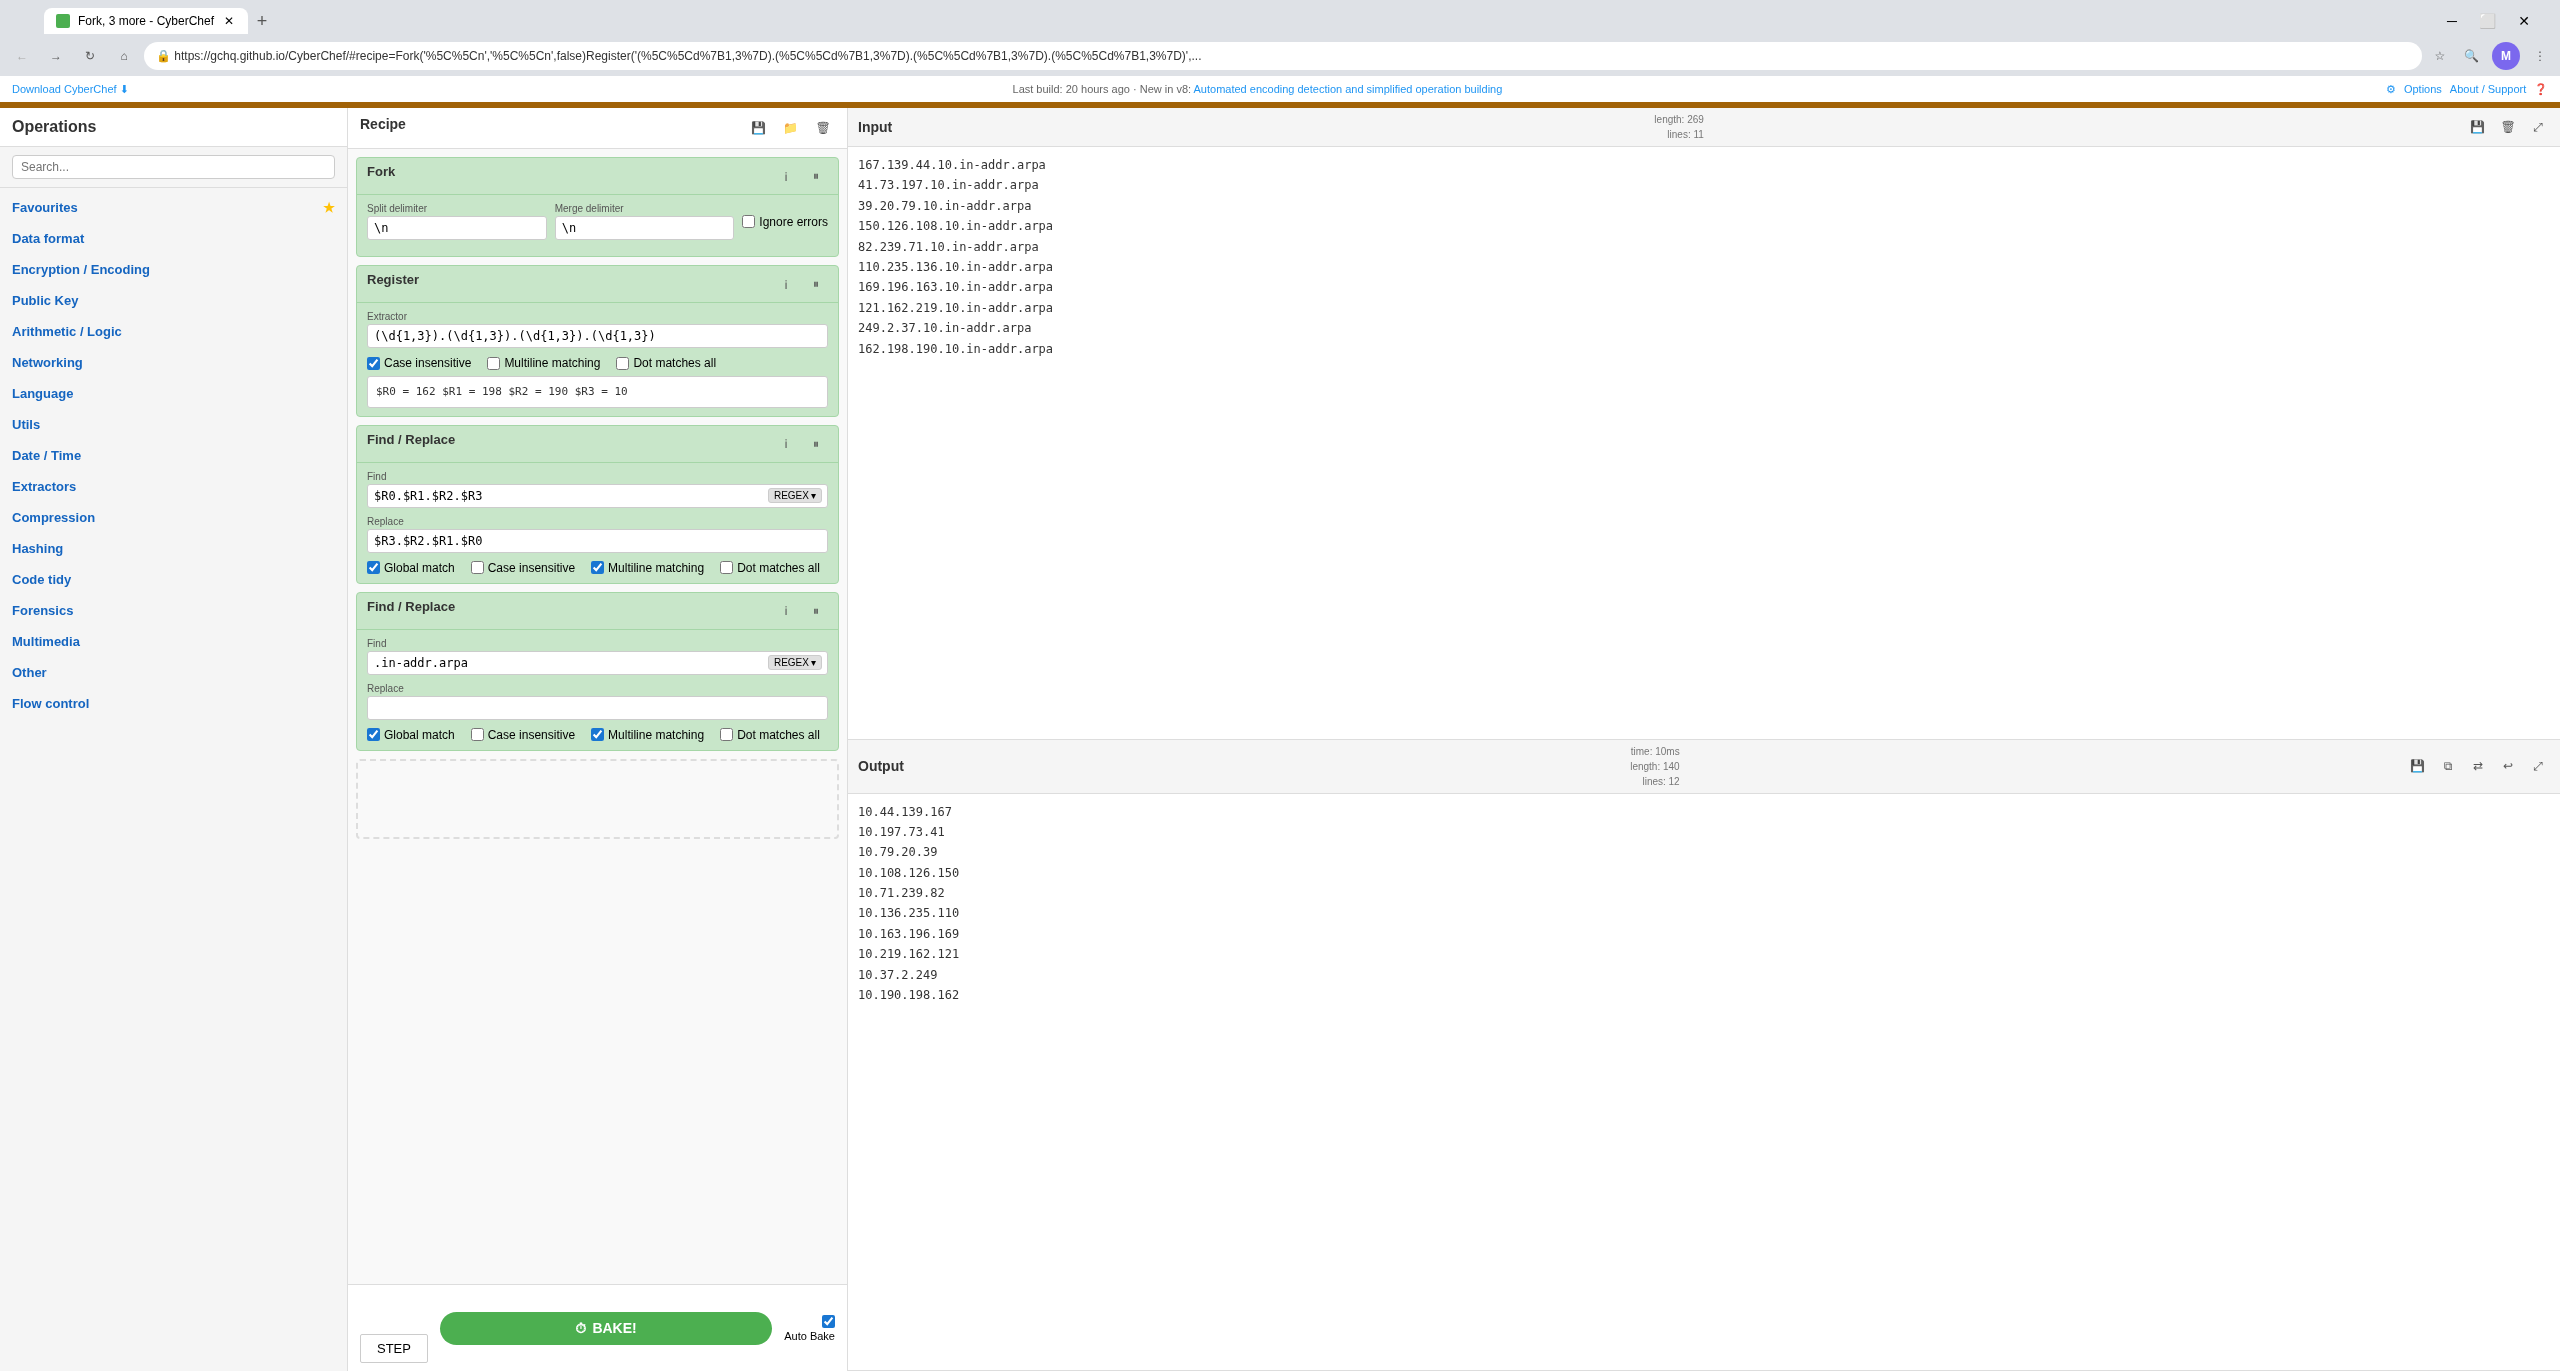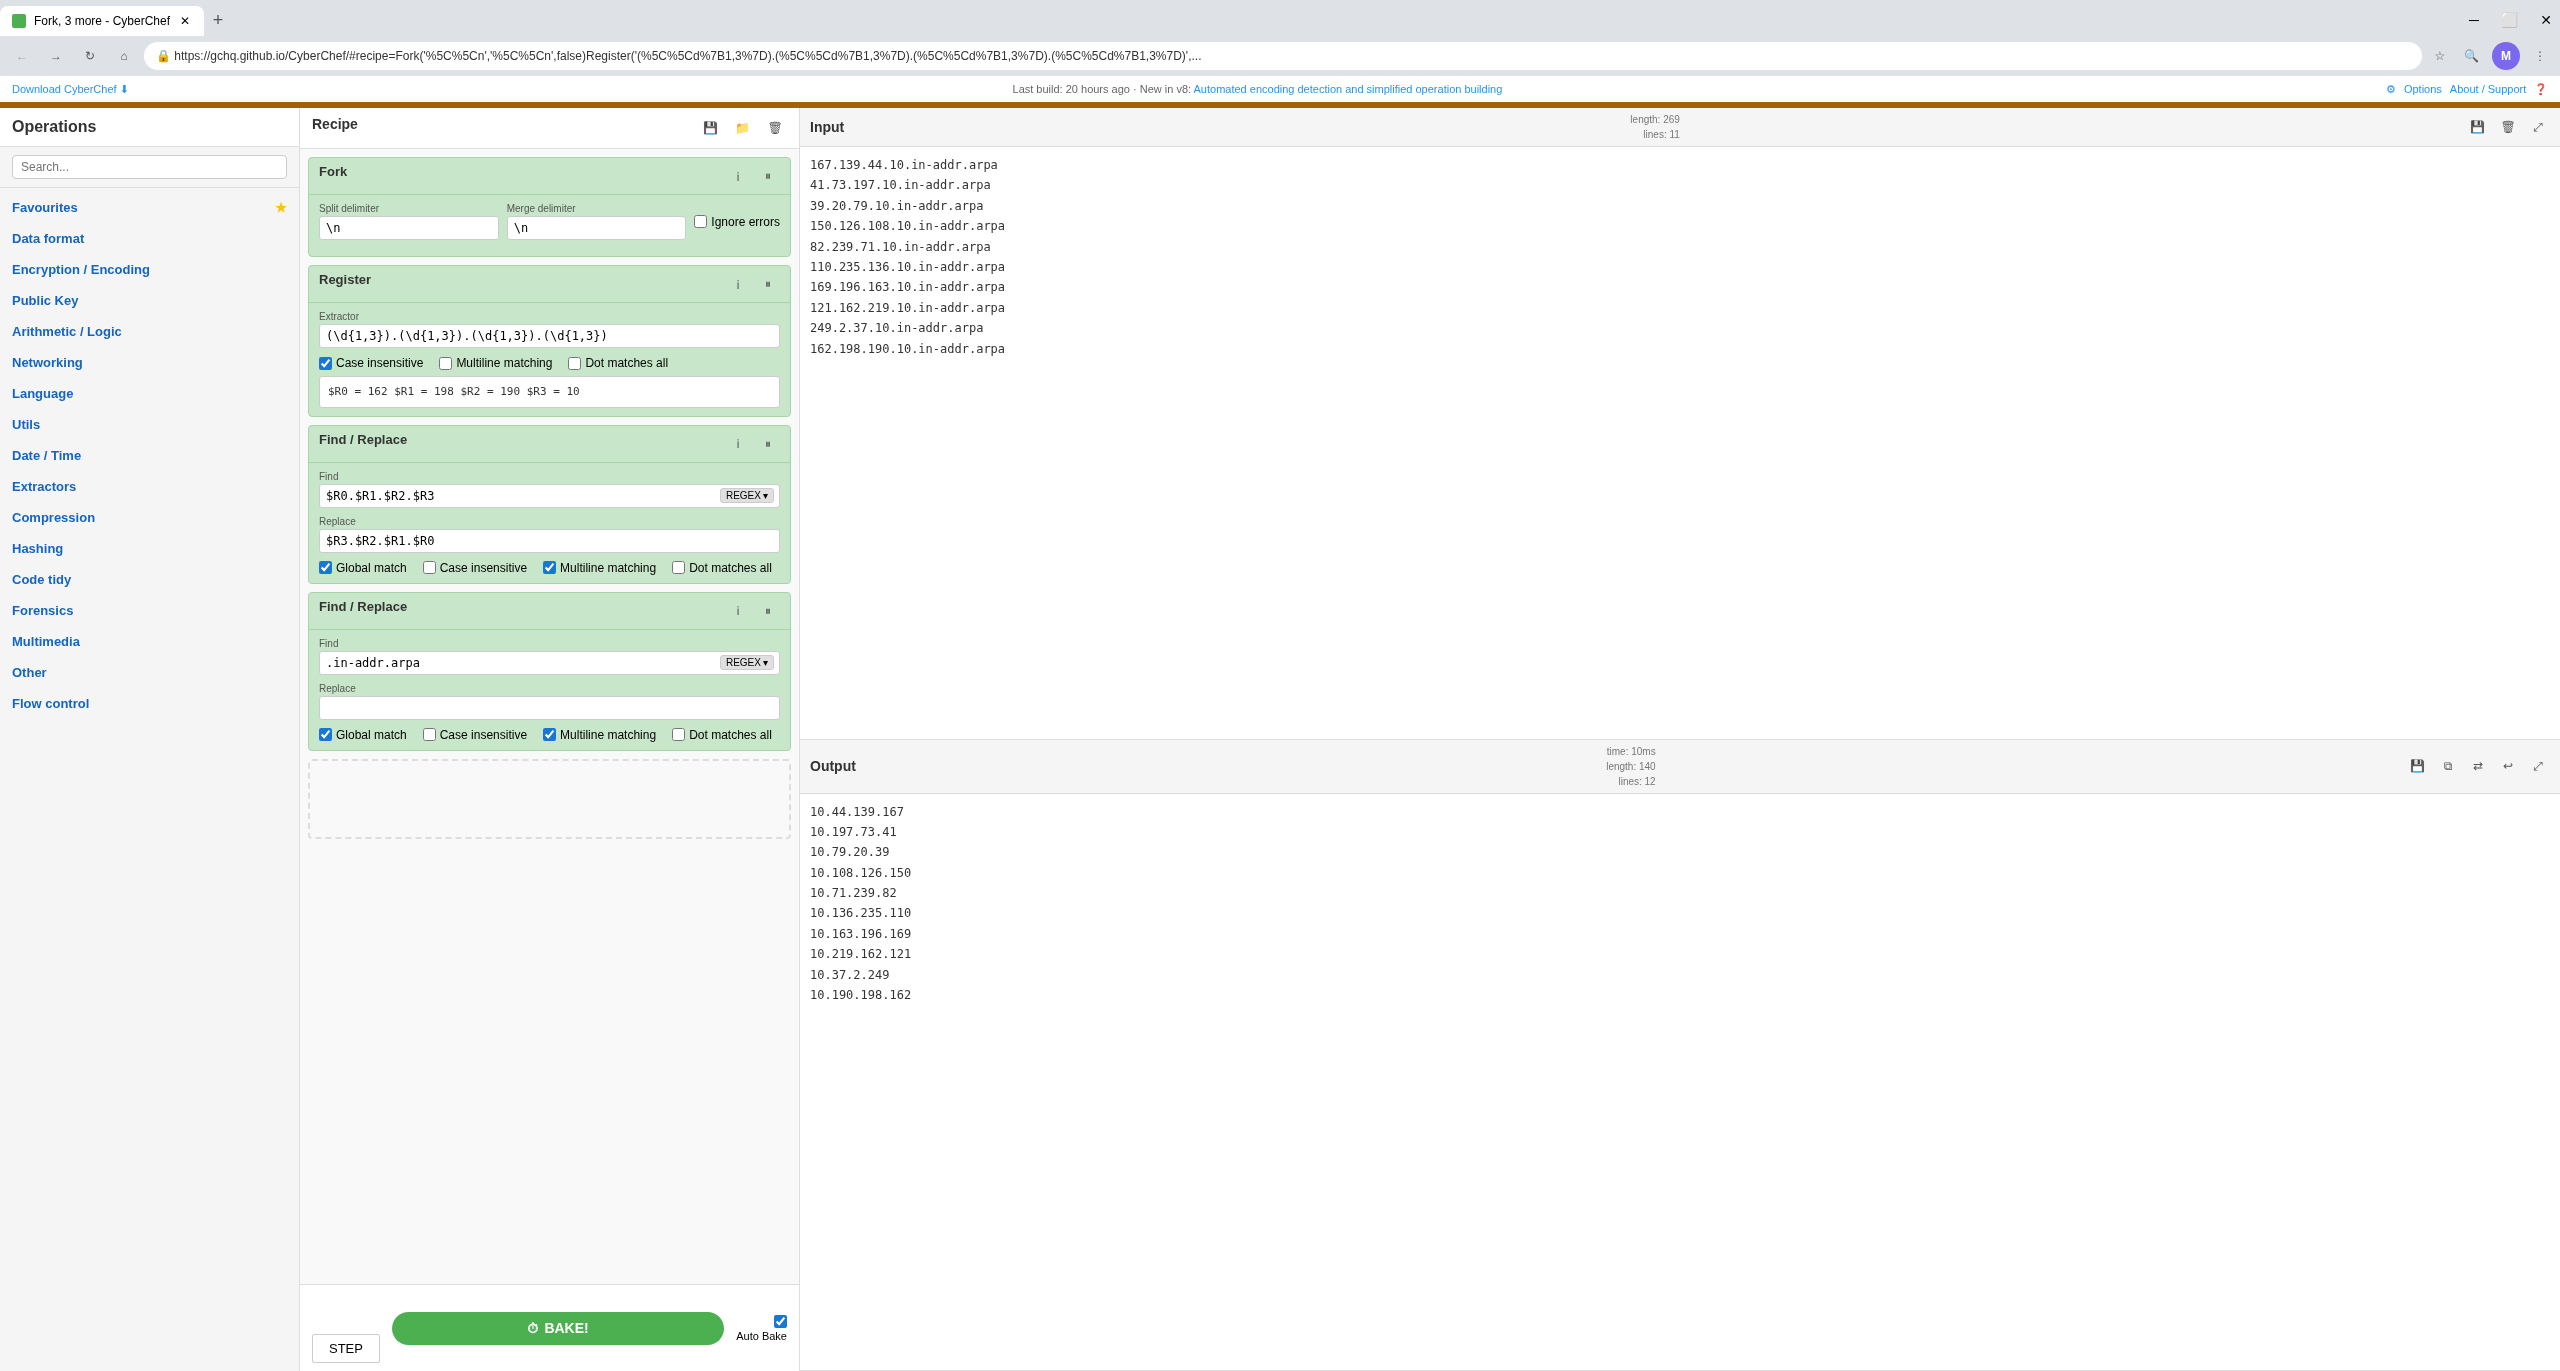--- a/index.html
+++ b/index.html
@@ -1,20 +1,20 @@
 <!DOCTYPE html>
 <html><head>
   <meta charset="utf-8">
   <style>
     * { box-sizing: border-box; margin: 0; padding: 0; }
     body { font-family: Arial, sans-serif; font-size: 12px; background: #f0f0f0; overflow: hidden; }
 
     
     .browser-chrome { background: #dee1e6; width: 100%; }
-    .tab-bar { display: flex; padding: 6px 0 0; background: #dee1e6; height: 36px; }
+    .tab-bar { display: flex; align-items: center; padding: 6px 22px 0; background: #dee1e6; height: 36px; margin-left: 22px; }
     .tab { background: #fff; border-radius: 8px 8px 0 0; padding: 6px 12px; display: flex; align-items: center; gap: 8px; font-size: 12px; min-width: 200px; }
     .tab-favicon { width: 14px; height: 14px; background: #4caf50; border-radius: 2px; display: inline-block; }
     .tab-close { width: 14px; height: 14px; cursor: pointer; display: flex; align-items: center; justify-content: center; border-radius: 50%; }
     .new-tab-btn { width: 28px; height: 28px; display: flex; align-items: center; justify-content: center; border-radius: 50%; cursor: pointer; font-size: 18px; color: #555; }
     .window-controls { margin-left: auto; display: flex; gap: 8px; }
     .win-btn { width: 28px; height: 28px; display: flex; align-items: center; justify-content: center; border-radius: 50%; cursor: pointer; font-size: 14px; }
 
     .address-bar-row { display: flex; align-items: center; padding: 4px 8px; gap: 6px; background: #dee1e6; height: 40px; }
     .nav-btn { width: 28px; height: 28px; display: flex; align-items: center; justify-content: center; border-radius: 50%; cursor: pointer; color: #555; }
     .nav-btn.disabled { color: #aaa; }
@@ -27,21 +27,21 @@
     .app-bar { background: #fff; border-bottom: 6px solid #a16207; display: flex; align-items: center; padding: 8px 12px; height: 32px; }
     .download-link { color: #2196f3; font-size: 11px; cursor: pointer; }
     .build-info { flex: 1; text-align: center; font-size: 11px; color: #666; }
     .build-link { color: #2196f3; cursor: pointer; }
     .right-links { display: flex; gap: 8px; align-items: center; font-size: 11px; color: #2196f3; cursor: pointer; }
 
     
     .main-layout { display: flex; height: calc(100vh - 108px); }
 
     
-    .sidebar { width: 300px; background: #f5f5f5; border-right: 1px solid #ddd; display: flex; flex-direction: column; flex-shrink: 0; }
+    .sidebar { width: 348px; background: #f5f5f5; border-right: 1px solid #ddd; display: flex; flex-direction: column; flex-shrink: 0; }
     .sidebar-header { padding: 10px 12px; font-size: 16px; font-weight: bold; color: #333; border-bottom: 1px solid #ddd; background: #fff; }
     .search-box { padding: 8px 12px; border-bottom: 1px solid #ddd; }
     .search-input { width: 100%; padding: 4px 8px; border: 1px solid #ccc; border-radius: 4px; font-size: 12px; }
     .sidebar-nav { flex: 1; overflow-y: auto; padding: 4px 0; }
     .sidebar-item { padding: 8px 12px; cursor: pointer; font-size: 13px; color: #1565c0; font-weight: bold; display: flex; align-items: center; justify-content: space-between; }
     .star-icon { color: #ffc107; }
 
     
     .recipe-area { width: 500px; flex-shrink: 0; background: #f9f9f9; border-right: 1px solid #ddd; display: flex; flex-direction: column; }
     .recipe-header { display: flex; align-items: flex-start; justify-content: space-between; padding: 8px 12px; border-bottom: 1px solid #ddd; background: #fff; }

